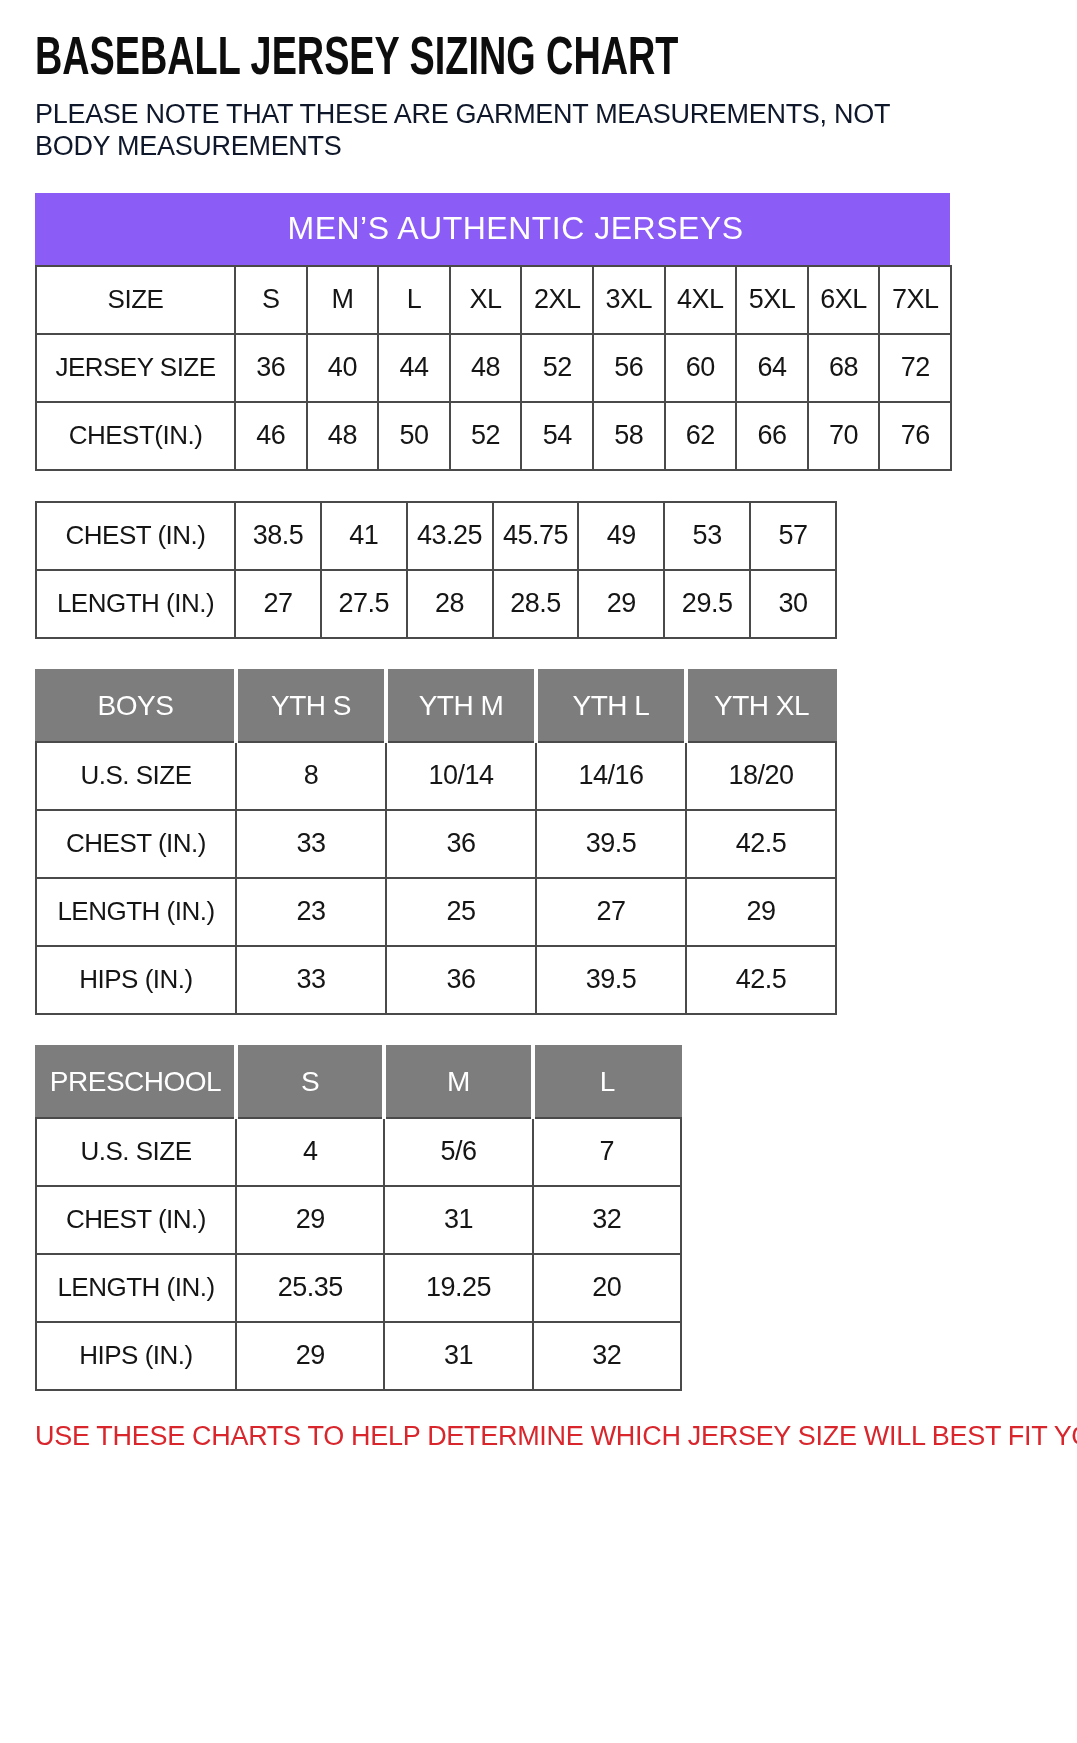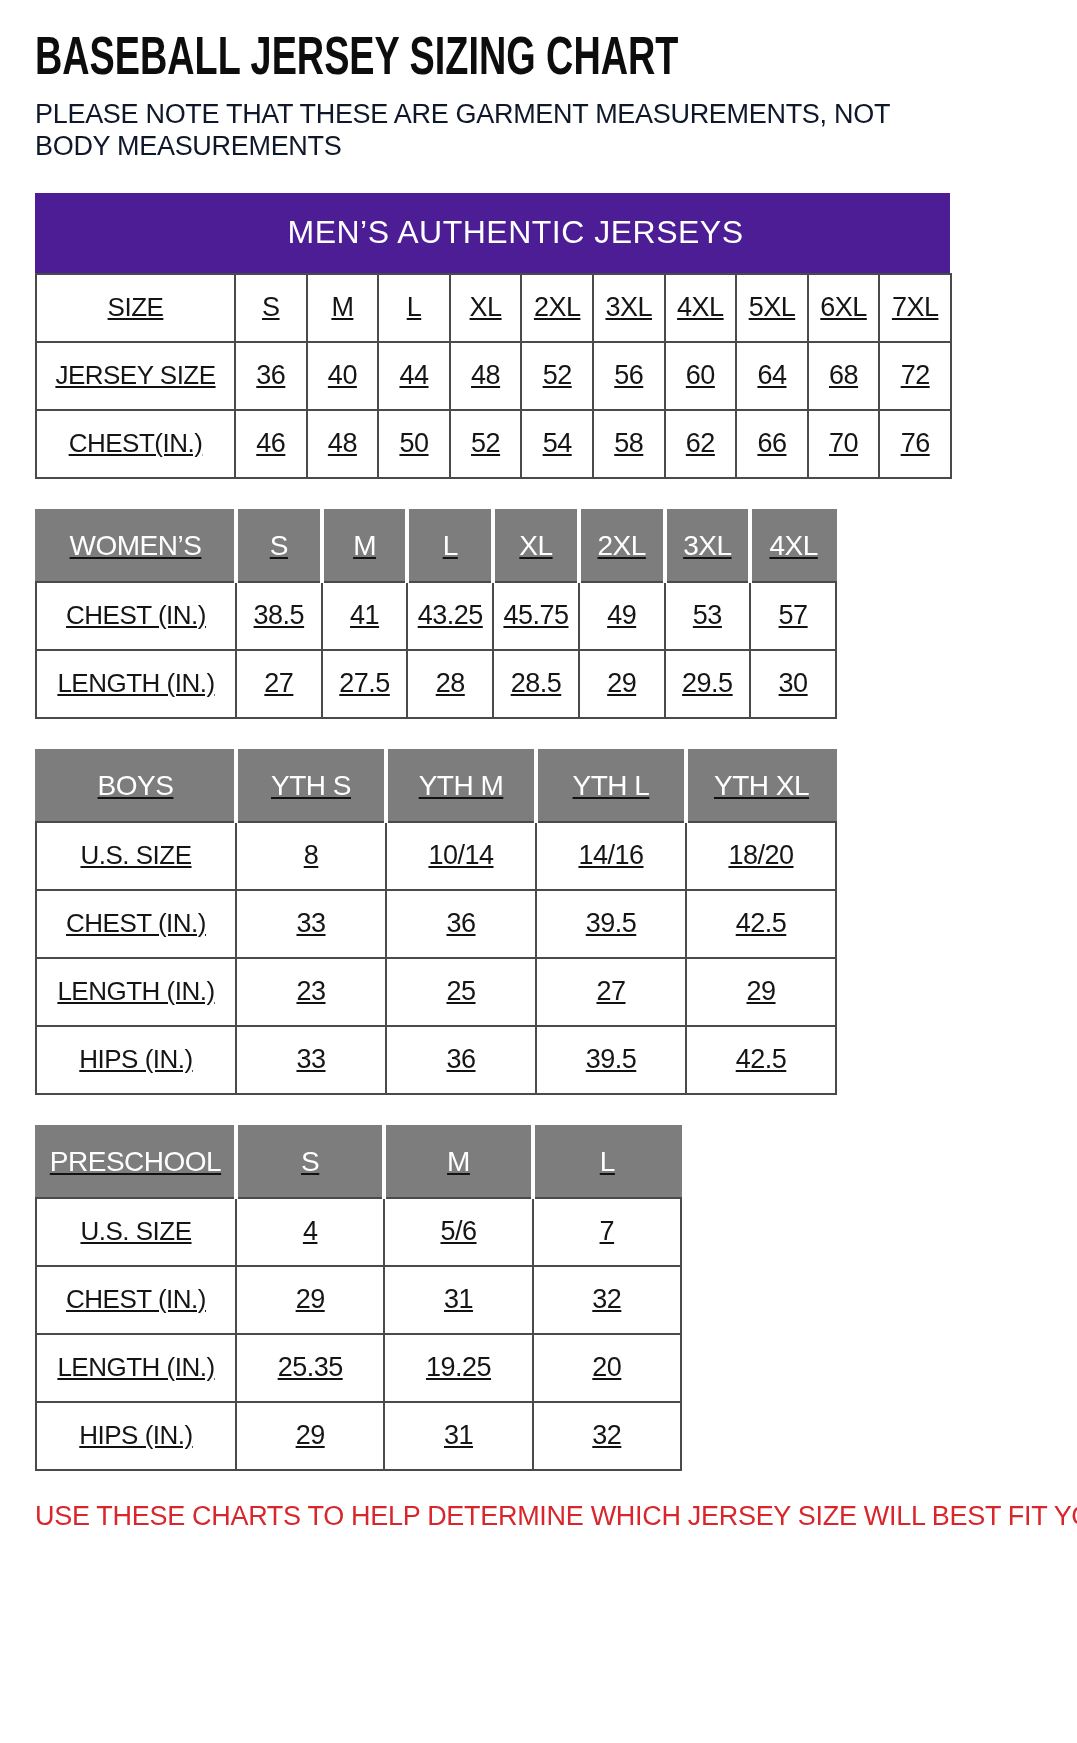--- a/index.html
+++ b/index.html
@@ -40,39 +40,39 @@
 
   
   .table-wrap { margin: 0 0 30px 0; }
   .table-wrap.mens      { width: 915px; }
   .table-wrap.womens    { width: 800px; }
   .table-wrap.boys      { width: 800px; }
   .table-wrap.preschool { width: 645px; }
 
   
   .banner {
-    background: #4c1d95;
+    background: #8b5cf6;
     color: #ffffff;
-    height: 80px;
+    height: 72px;
     display: flex;
     align-items: center;
     justify-content: center;
     font-size: 32px;
     letter-spacing: 0.5px;
     padding-left: 46px;
   }
 
   
   .sizing-table {
     display: table;
     width: 100%;
     border-collapse: collapse;
     table-layout: fixed;
   }
-  .tr { display: table-row; text-decoration: underline; }
+  .tr { display: table-row; }
   .cell {
     display: table-cell;
     border: 2px solid #4a4a4a;
     height: 62px;
     text-align: center;
     vertical-align: middle;
     font-size: 27px;
     line-height: 1.15;
     padding: 2px 6px;
     letter-spacing: -0.5px;
@@ -151,30 +151,20 @@
           <div class="cell">66</div>
           <div class="cell">70</div>
           <div class="cell">76</div>
         </div>
       </div>
   </section>
 
   <section class="table-wrap womens">
     <div class="sizing-table">
         <div class="tr">
-          <div class="cell head-cell label-cell">WOMEN’S</div>
-          <div class="cell head-cell">S</div>
-          <div class="cell head-cell">M</div>
-          <div class="cell head-cell">L</div>
-          <div class="cell head-cell">XL</div>
-          <div class="cell head-cell">2XL</div>
-          <div class="cell head-cell">3XL</div>
-          <div class="cell head-cell">4XL</div>
-        </div>
-        <div class="tr">
           <div class="cell label-cell">CHEST (IN.)</div>
           <div class="cell">38.5</div>
           <div class="cell">41</div>
           <div class="cell">43.25</div>
           <div class="cell">45.75</div>
           <div class="cell">49</div>
           <div class="cell">53</div>
           <div class="cell">57</div>
         </div>
         <div class="tr">

